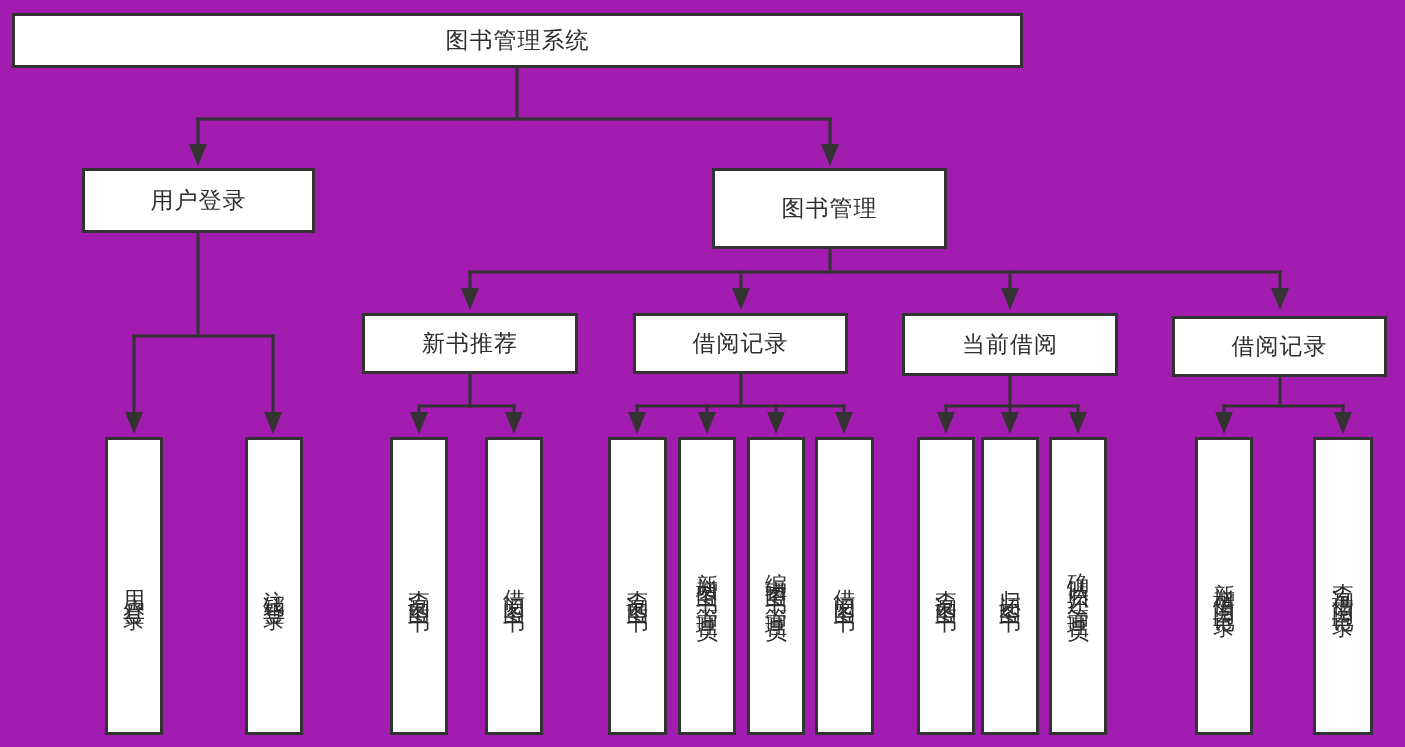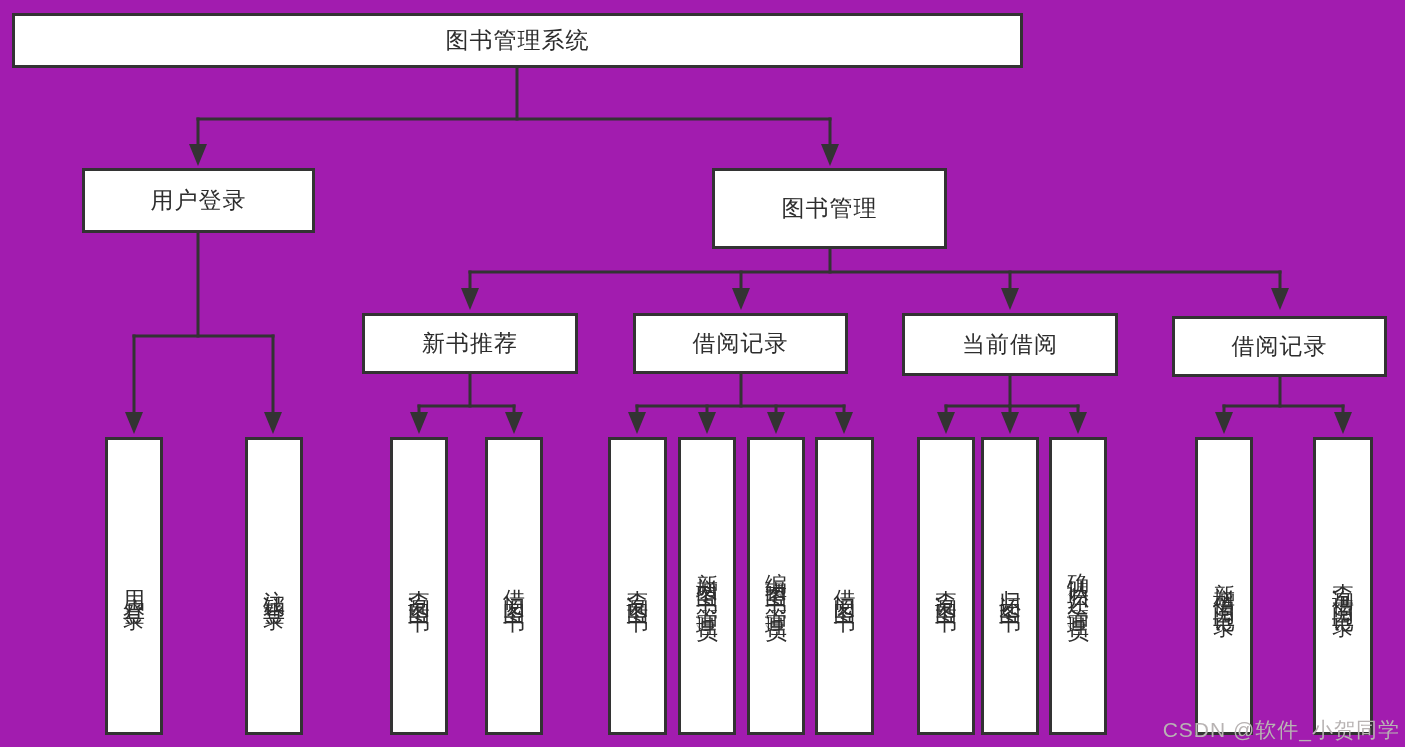--- a/index.html
+++ b/index.html
@@ -173,14 +173,13 @@
     <span class="label">确认归还（管理员）</span>
   </div>
 
   <div class="box v" style="left:1195px;width:58px">
     <span class="label">新增借阅记录</span>
   </div>
   <div class="box v" style="left:1313px;width:60px">
     <span class="label">查询借阅记录</span>
   </div>
 
-  <div id="watermark">CSDN @软件_小贺同学</div>
 </div>
 
 </body></html>

